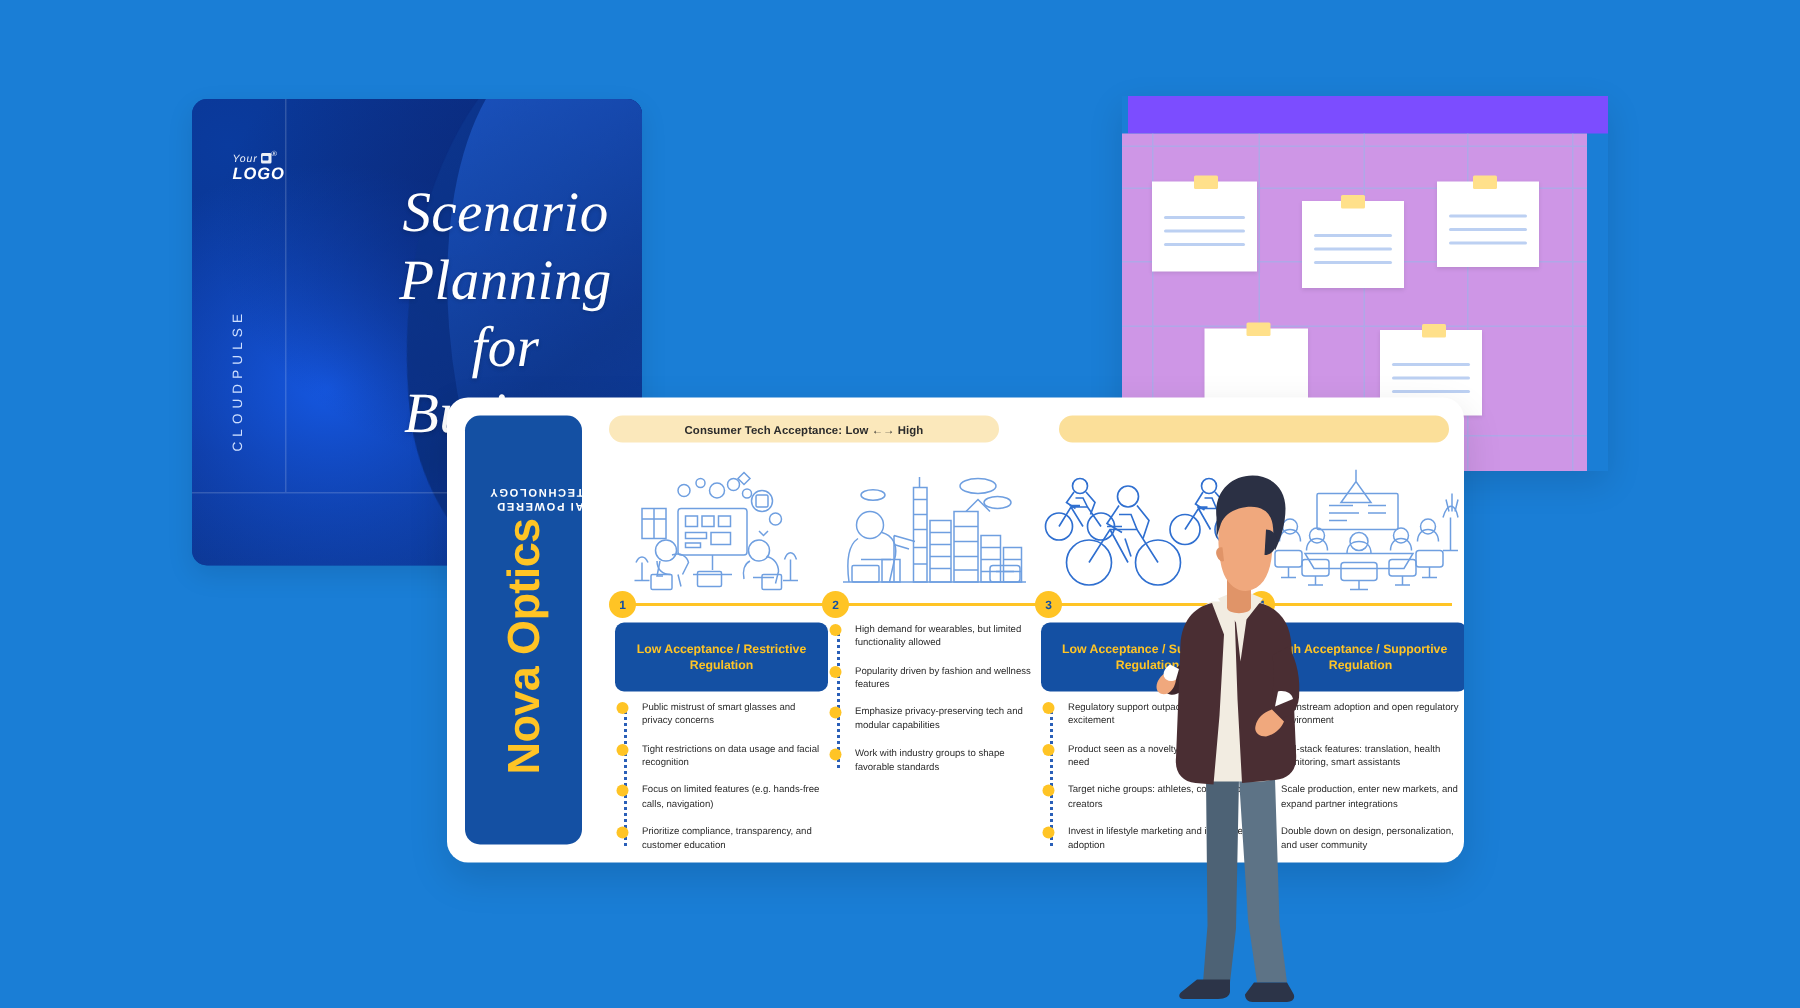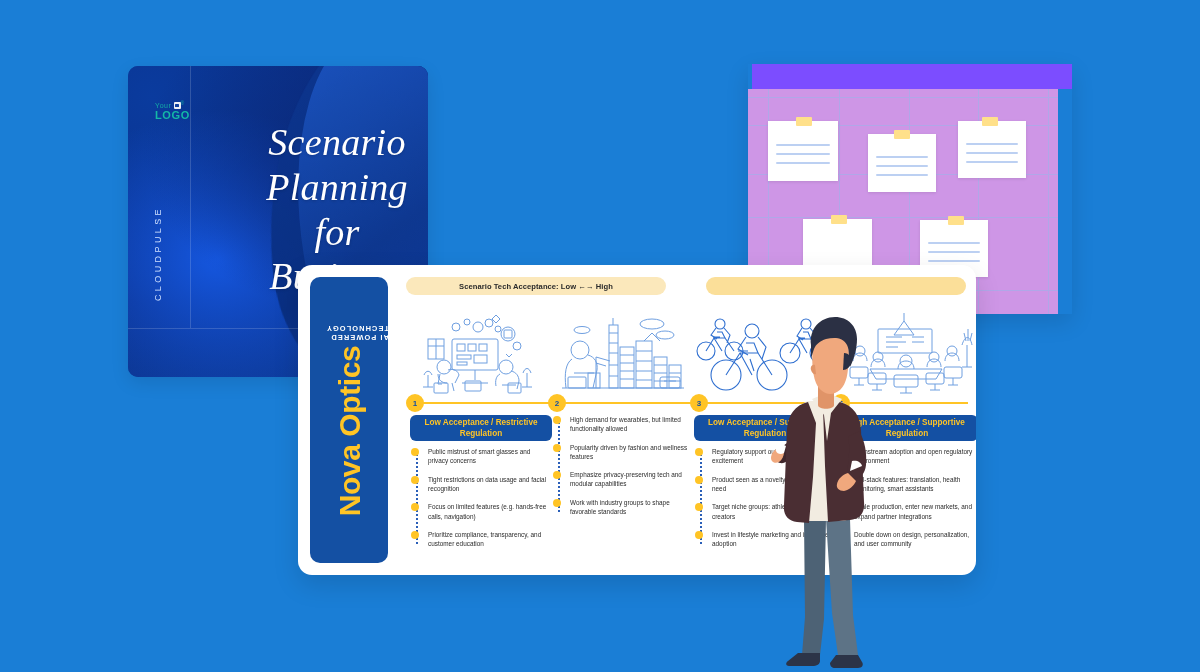--- a/index.html
+++ b/index.html
@@ -32,21 +32,21 @@
     transform:rotate(-6deg);
   }
   .ts-swoosh2{
     position:absolute;left:172px;top:-40px;width:180px;height:400px;
     border-radius:60% 40% 50% 50% / 55% 50% 50% 45%;
     background:linear-gradient(160deg,rgba(40,110,235,.55),rgba(10,40,120,0) 70%);
     transform:rotate(-10deg);
   }
   .ts-vline{position:absolute;left:62px;top:0;width:1px;height:262px;background:rgba(255,255,255,.16);}
   .ts-hline{position:absolute;left:0;top:262px;width:300px;height:1px;background:rgba(255,255,255,.16);}
-  .ts-logo{position:absolute;left:27px;top:35px;color:#14b8a6;line-height:1;}
+  .ts-logo{position:absolute;left:27px;top:35px;color:#ffffff;line-height:1;font-style:italic;}
   .ts-logo .lg1{font-size:7px;letter-spacing:.6px;opacity:.92;}
   .ts-logo .lg2{font-size:11px;font-weight:bold;letter-spacing:.6px;margin-top:1px;}
   .ts-logo .lgmark{display:inline-block;width:7px;height:7px;background:#fff;border-radius:1px;
     position:relative;top:1px;margin-left:2px;}
   .ts-logo .lgmark::after{content:"";position:absolute;left:1.6px;top:1.6px;width:3.8px;height:3.8px;
     background:#0d3fa0;border-radius:.5px;}
   .ts-logo .lgdot{font-size:5px;vertical-align:top;}
   .ts-brand{
     position:absolute;left:25px;top:140px;color:#cfe0ff;font-size:9px;letter-spacing:3.4px;
     writing-mode:vertical-rl;transform:rotate(180deg);
@@ -101,21 +101,21 @@
   .tdot{
     position:absolute;top:129px;width:18px;height:18px;border-radius:50%;
     background:#ffc425;color:#1450a3;font-size:8px;font-weight:bold;
     display:flex;align-items:center;justify-content:center;
   }
 
   .col{position:absolute;top:150px;width:142px;}
   .chead{
     background:#1450a3;border-radius:6px;color:#ffc425;
     font-size:8.2px;font-weight:bold;text-align:center;line-height:1.35;
-    padding:2px 6px;margin-bottom:6px;
+    padding:12px 6px;margin-bottom:6px;
   }
   .clist{position:relative;padding-left:18px;}
   .cline{position:absolute;left:5.5px;top:2px;bottom:4px;width:0;
     border-left:2px dotted #2a5fb8;}
   .citem{position:relative;margin-bottom:9px;font-size:6.4px;line-height:1.45;color:#2b2b2b;}
   .cbul{position:absolute;left:-17px;top:1px;width:8px;height:8px;border-radius:50%;background:#ffc425;}
 
   .illo{position:absolute;top:48px;width:140px;height:82px;}
   .illo svg{width:100%;height:100%;display:block;}
 
@@ -192,21 +192,21 @@
 
   <div class="wcard">
 
     <div class="side">
       <div class="side-inner">
         <div class="side-title">Nova Optics</div>
         <div class="side-sub">AI POWERED TECHNOLOGY</div>
       </div>
     </div>
 
-    <div class="banner b1">Scenario Tech Acceptance: Low ←→ High</div>
+    <div class="banner b1">Consumer Tech Acceptance: Low ←→ High</div>
     <div class="banner b2"></div>
 
     <div class="illo" style="left:112px;">
       <svg viewBox="0 0 140 82" fill="none" stroke="#6f9fe0" stroke-width="1">
         <rect x="42" y="26" width="46" height="31" rx="2"></rect>
         <path d="M65 57v10M52 70h26"></path>
         <rect x="47" y="31" width="8" height="7"></rect>
           <rect x="58" y="31" width="8" height="7"></rect>
         <rect x="69" y="31" width="8" height="7"></rect>
           <rect x="47" y="42" width="14" height="4"></rect>

